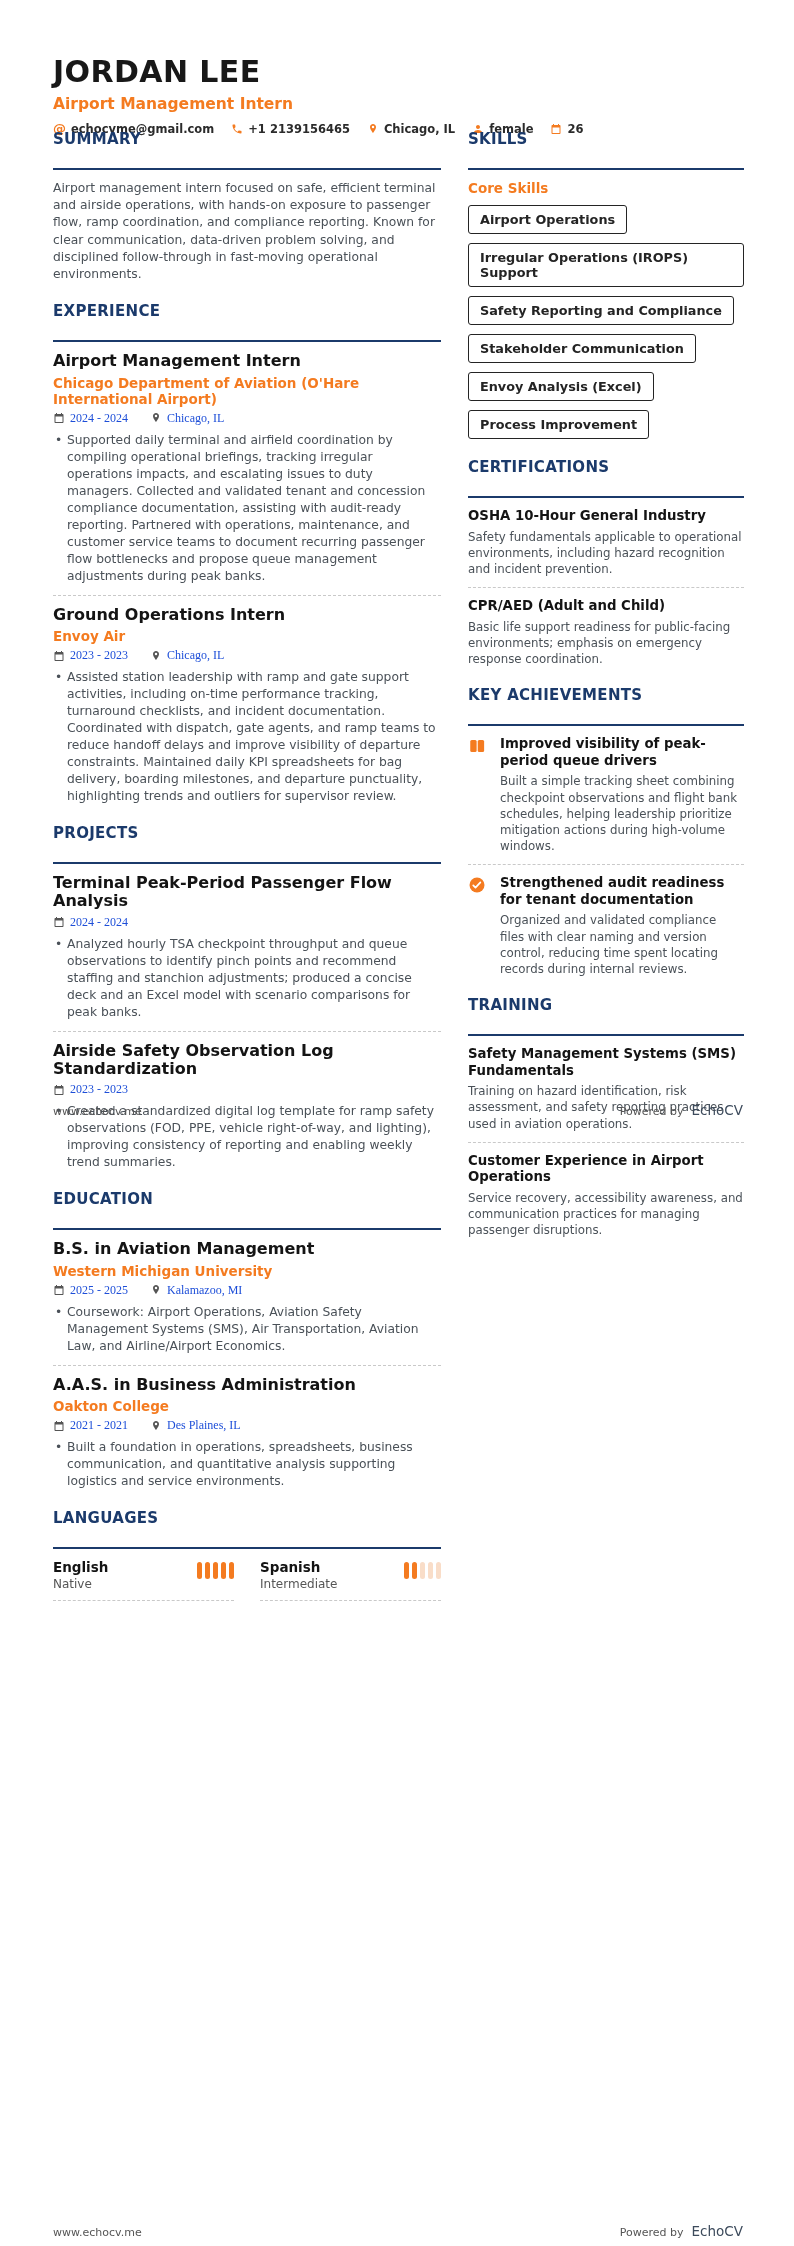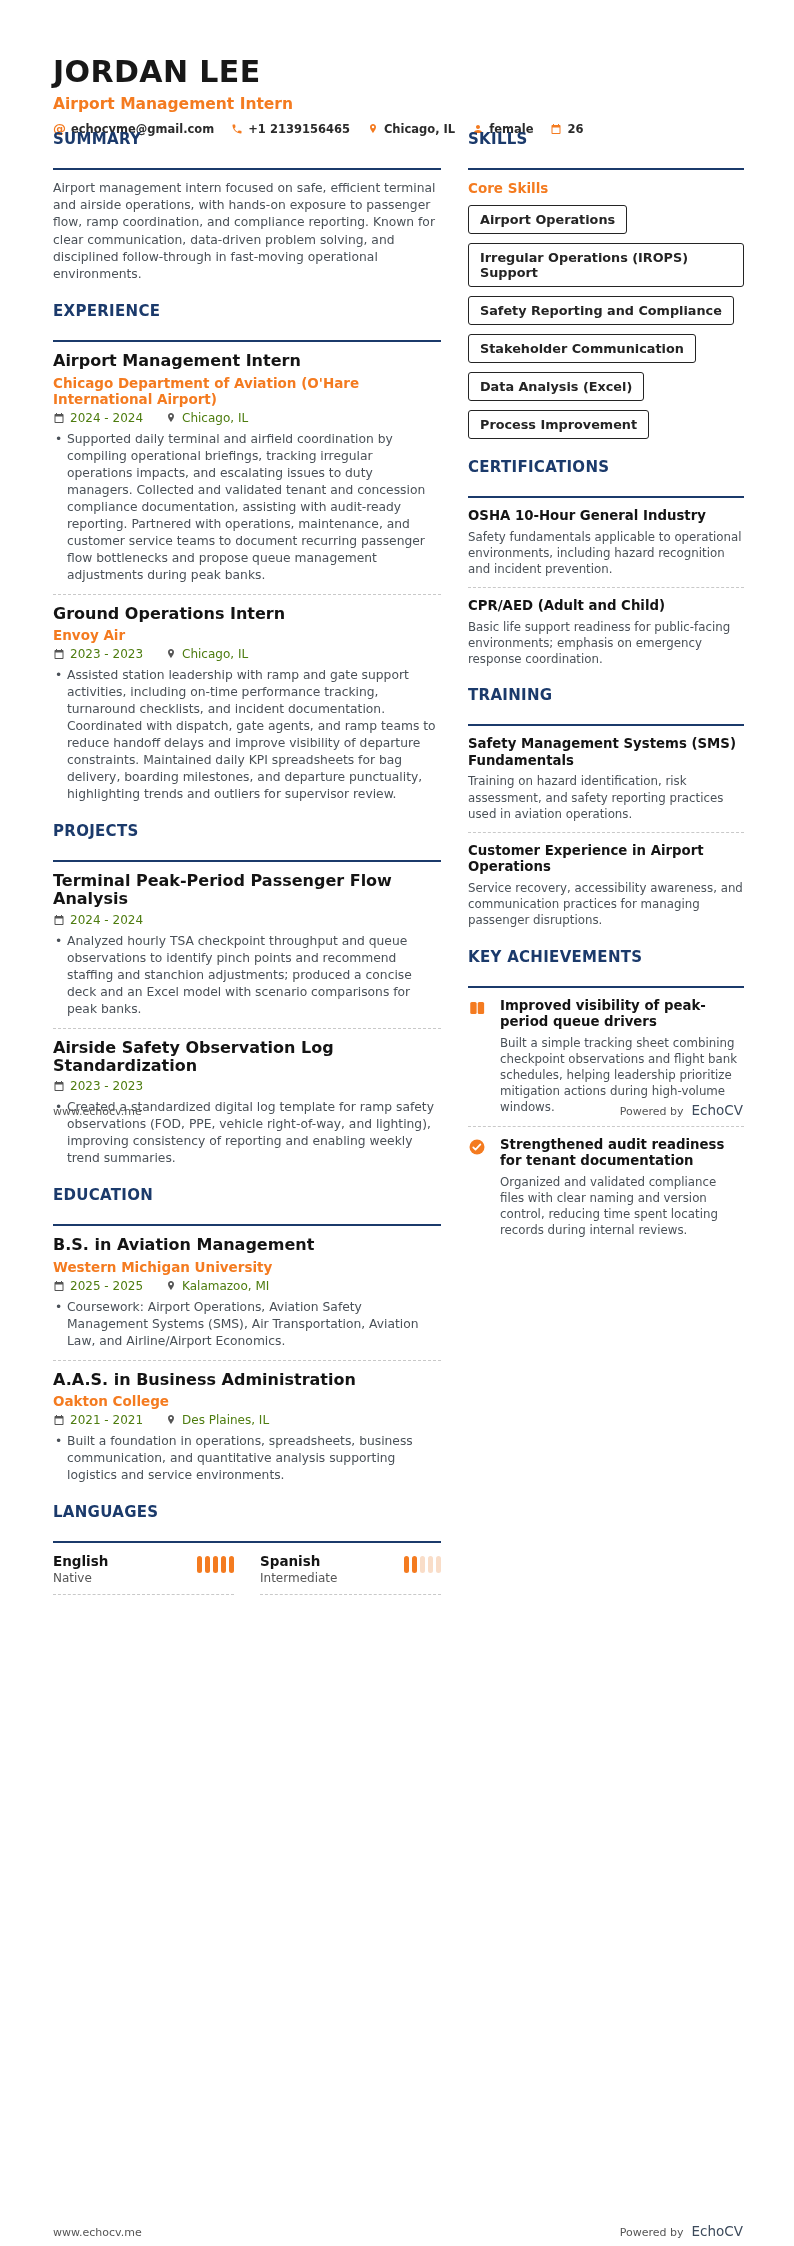--- a/index.html
+++ b/index.html
@@ -17,21 +17,21 @@
 
   
   .col-left{position:absolute;left:53px;top:130px;width:388px;}
   .col-right{position:absolute;left:468px;top:130px;width:276px;}
   .section{margin-bottom:19px;}
   .sec-head{font-size:15px;font-weight:800;color:#1b3a6b;border-bottom:2.5px solid #1b3a6b;padding-bottom:20px;margin:0 0 10px;letter-spacing:.3px;}
 
   .body-text{font-size:12.3px;color:#4a5158;line-height:1.4;margin:0;}
   .item-title{font-size:16px;font-weight:800;color:#141414;margin:3px 0 4px;line-height:1.15;}
   .company{font-size:13.5px;font-weight:700;color:#f47b20;margin:0 0 4px;line-height:1.2;}
-  .meta{display:flex;gap:22px;font-size:12px;color:#4d7c0f;margin:0 0 6px;align-items:flex-start;}
+  .meta{display:flex;gap:22px;font-size:12px;color:#1d4ed8;margin:0 0 6px;align-items:flex-start;font-family:Liberation Serif, serif;}
   .meta-item{display:flex;align-items:center;gap:5px;}
   .gic{width:12px;height:12px;color:#555;flex:0 0 auto;}
   .bullet{position:relative;padding-left:14px;font-size:12.3px;color:#4a5158;line-height:1.38;margin:0;}
   .bullet:before{content:"\2022";position:absolute;left:2px;top:0;color:#4a5158;}
   .dash{border:none;border-top:1px dashed #c9c9c9;margin:10px 0;}
 
   
   .skills-group{font-size:13.5px;font-weight:800;color:#f47b20;margin:1px 0 9px;}
   .chip{display:table;border:1.6px solid #242424;border-radius:3px;padding:6px 11px;font-size:12.8px;font-weight:700;color:#242424;margin-bottom:9px;background:#fff;}
 
@@ -267,47 +267,34 @@
 
   <div class="col-right">
 
     <div class="section">
       <h2 class="sec-head">SKILLS</h2>
       <div class="skills-group">Core Skills</div>
       <div class="chip">Airport Operations</div>
       <div class="chip">Irregular Operations (IROPS) Support</div>
       <div class="chip">Safety Reporting and Compliance</div>
       <div class="chip">Stakeholder Communication</div>
-      <div class="chip">Data Analysis (Excel)</div>
+      <div class="chip">Envoy Analysis (Excel)</div>
       <div class="chip">Process Improvement</div>
     </div>
 
     <div class="section">
       <h2 class="sec-head">CERTIFICATIONS</h2>
       <div>
         <h3 class="card-title">OSHA 10-Hour General Industry</h3>
         <p class="card-desc">Safety fundamentals applicable to operational environments, including hazard recognition and incident prevention.</p>
       </div>
       <hr class="dash">
       <div>
         <h3 class="card-title">CPR/AED (Adult and Child)</h3>
         <p class="card-desc">Basic life support readiness for public-facing environments; emphasis on emergency response coordination.</p>
-      </div>
-    </div>
-
-    <div class="section">
-      <h2 class="sec-head">TRAINING</h2>
-      <div>
-        <h3 class="card-title">Safety Management Systems (SMS) Fundamentals</h3>
-        <p class="card-desc">Training on hazard identification, risk assessment, and safety reporting practices used in aviation operations.</p>
-      </div>
-      <hr class="dash">
-      <div>
-        <h3 class="card-title">Customer Experience in Airport Operations</h3>
-        <p class="card-desc">Service recovery, accessibility awareness, and communication practices for managing passenger disruptions.</p>
       </div>
     </div>
 
     <div class="section">
       <h2 class="sec-head">KEY ACHIEVEMENTS</h2>
 
       <div class="ach">
         <div class="ach-icon">
           <svg width="18" height="18" viewBox="0 0 24 24" fill="#f47b20">
               <rect x="3" y="4" width="8.5" height="16" rx="2"></rect>
@@ -328,20 +315,33 @@
               <circle cx="12" cy="12" r="10" fill="#f47b20"></circle>
               <path d="M7 12.5l3 3 6.5-7" stroke="#ffffff" stroke-width="2.3" fill="none" stroke-linecap="round" stroke-linejoin="round"></path>
             </svg>
         </div>
         <div class="ach-body">
           <h3 class="card-title">Strengthened audit readiness for tenant documentation</h3>
           <p class="card-desc">Organized and validated compliance files with clear naming and version control, reducing time spent locating records during internal reviews.</p>
         </div>
       </div>
     </div>
+
+    <div class="section">
+      <h2 class="sec-head">TRAINING</h2>
+      <div>
+        <h3 class="card-title">Safety Management Systems (SMS) Fundamentals</h3>
+        <p class="card-desc">Training on hazard identification, risk assessment, and safety reporting practices used in aviation operations.</p>
+      </div>
+      <hr class="dash">
+      <div>
+        <h3 class="card-title">Customer Experience in Airport Operations</h3>
+        <p class="card-desc">Service recovery, accessibility awareness, and communication practices for managing passenger disruptions.</p>
+      </div>
+    </div>
   </div>
 
   <div class="footer f1">
     <a class="site" href="#">www.echocv.me</a>
     <span>
       <span class="powered">Powered by</span>
       <a class="brand" href="#" style="text-decoration:none;">EchoCV</a>
     </span>
   </div>
 

